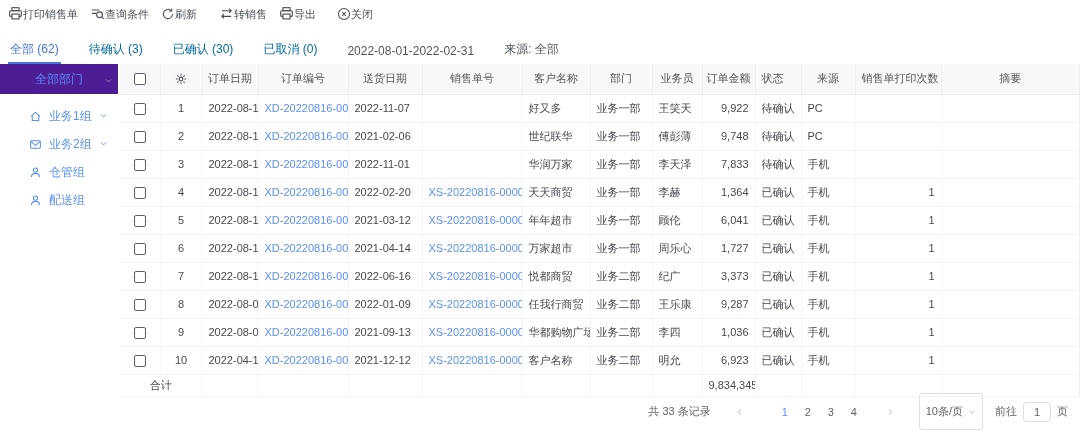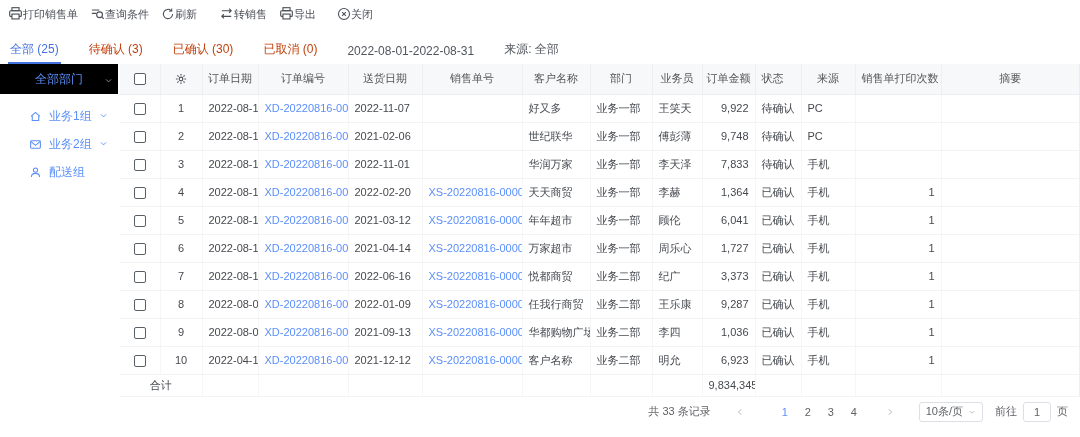--- a/index.html
+++ b/index.html
@@ -10,28 +10,28 @@
     position:relative;
   }
   
   .toolbar { height:38px; display:flex; align-items:flex-start; padding:5px 0 0 8px; }
   .tool-btn { display:flex; flex-direction:row; align-items:center; min-width:46px; margin-right:12px; cursor:pointer; }
   .tool-btn .ticon { height:15px; display:flex; align-items:center; justify-content:center; }
   .tool-btn .tlabel { font-size:11px; color:#4a4f57; margin-top:2px; white-space:nowrap; }
   .tool-btn svg { stroke:#4a4f57; fill:none; stroke-width:1.2; }
   
   .tabs { height:26px; display:flex; align-items:flex-end; padding:0 0 0 8px; }
-  .tab { font-size:12px; color:#c2410c; padding:3px 2px 6px; margin-right:26px; cursor:pointer; white-space:nowrap; }
+  .tab { font-size:12px; color:#0369a1; padding:3px 2px 6px; margin-right:26px; cursor:pointer; white-space:nowrap; }
   .tab.active { color:#4472de; border-bottom:2px solid #4472de; padding-bottom:4px; }
   .tab-info { font-size:12px; color:#51565d; padding:3px 2px 6px; margin-right:26px; white-space:nowrap; }
   
   .content { display:flex; height:373px; }
   
   .sidebar { width:120px; flex:0 0 120px; padding-right:2px; }
-  .side-header { height:30px; background:#000000; display:flex; align-items:center; justify-content:center;
+  .side-header { height:30px; background:#4c1d95; display:flex; align-items:center; justify-content:center;
     color:#5b8ff9; font-size:12px; position:relative; cursor:pointer; }
   .side-header .caret { position:absolute; right:5px; top:10px; }
   .side-list { margin-top:8px; }
   .side-item { height:28px; display:flex; align-items:center; padding-left:28px; color:#5b8ff9; font-size:12px; cursor:pointer; }
   .side-item .sicon { width:14px; height:14px; margin-right:7px; display:flex; align-items:center; justify-content:center; }
   .side-item svg { stroke:#5b8ff9; fill:none; stroke-width:1.3; }
   .side-item .expand { margin-left:auto; margin-right:10px; }
   
   .main { flex:1; display:flex; flex-direction:column; }
   table { width:100%; table-layout:fixed; border-collapse:collapse; font-size:11px; }
@@ -49,21 +49,21 @@
   .checkbox { width:12px; height:12px; border:1.5px solid #595f66; border-radius:2px; display:inline-block; background:#fff; vertical-align:middle; cursor:pointer; }
   .link { color:#5b8ff9; cursor:pointer; }
   tr.summary td { height:22px; color:#45494f; }
   
   .pagination { height:30px; display:flex; align-items:center; justify-content:flex-end;
     padding-right:12px; font-size:11px; color:#606266; }
   .pagination > * { margin-left:24px; }
   .pg-arrow { color:#b0b3b8; cursor:pointer; font-size:12px; display:flex; align-items:center; }
   .pg-num { width:14px; text-align:center; cursor:pointer; color:#606266; }
   .pg-num.current { color:#5b8ff9; }
-  .pg-size { border:1px solid #dcdfe6; border-radius:3px; height:20px; padding:0 6px; display:flex; align-items:center; cursor:pointer; color:#606266;text-align:right; }
+  .pg-size { border:1px solid #dcdfe6; border-radius:3px; height:37px; padding:0 6px; display:flex; align-items:center; cursor:pointer; color:#606266;text-align:right; }
   .pg-size .caret { margin-left:5px; }
   .pg-goto-input { border:1px solid #dcdfe6; border-radius:3px; width:28px; height:20px; text-align:center;
     font-size:11px; color:#606266; font-family:inherit; margin-left:6px; }
   .pg-goto-label { margin-left:12px; }
   .pg-unit { margin-left:6px; }
   .caret svg { stroke:#a0a6ad; fill:none; stroke-width:1.4; }
 </style>
 </head>
 <body>
 
@@ -123,25 +123,25 @@
         <svg width="14" height="14" viewBox="0 0 16 16">
             <circle cx="8" cy="8" r="6.3"></circle>
             <path d="M5.9 5.9l4.2 4.2M10.1 5.9l-4.2 4.2"></path>
           </svg>
       </span>
       <span class="tlabel">关闭</span>
     </div>
   </div>
 
   <div class="tabs">
-    <span class="tab active">全部 (25)</span>
+    <span class="tab active">全部 (62)</span>
     <span class="tab">待确认 (3)</span>
     <span class="tab">已确认 (30)</span>
     <span class="tab">已取消 (0)</span>
-    <span class="tab-info">2022-08-01-2022-08-31</span>
+    <span class="tab-info">2022-08-01-2022-02-31</span>
     <span class="tab-info">来源: 全部</span>
   </div>
 
   <div class="content">
 
     <div class="sidebar">
       <div class="side-header">
         <span>全部部门</span>
         <span class="caret">
           <svg width="9" height="9" viewBox="0 0 16 16">
@@ -170,20 +170,29 @@
                 <rect x="2" y="3.5" width="12" height="9" rx="1"></rect>
                 <path d="M2.5 4.5L8 9l5.5-4.5"></path>
               </svg>
           </span>
           <span>业务2组</span>
           <span class="expand">
             <svg width="9" height="9" viewBox="0 0 16 16">
                 <path d="M3.5 6l4.5 4.5L12.5 6" stroke="#5b8ff9" fill="none" stroke-width="1.6"></path>
               </svg>
           </span>
+        </div>
+        <div class="side-item">
+          <span class="sicon">
+            <svg width="13" height="13" viewBox="0 0 16 16">
+                <circle cx="8" cy="5" r="2.6"></circle>
+                <path d="M3 13.5c0-2.8 2.2-4.4 5-4.4s5 1.6 5 4.4"></path>
+              </svg>
+          </span>
+          <span>仓管组</span>
         </div>
         <div class="side-item">
           <span class="sicon">
             <svg width="13" height="13" viewBox="0 0 16 16">
                 <circle cx="8" cy="5" r="2.6"></circle>
                 <path d="M3 13.5c0-2.8 2.2-4.4 5-4.4s5 1.6 5 4.4"></path>
               </svg>
           </span>
           <span>配送组</span>
         </div>

